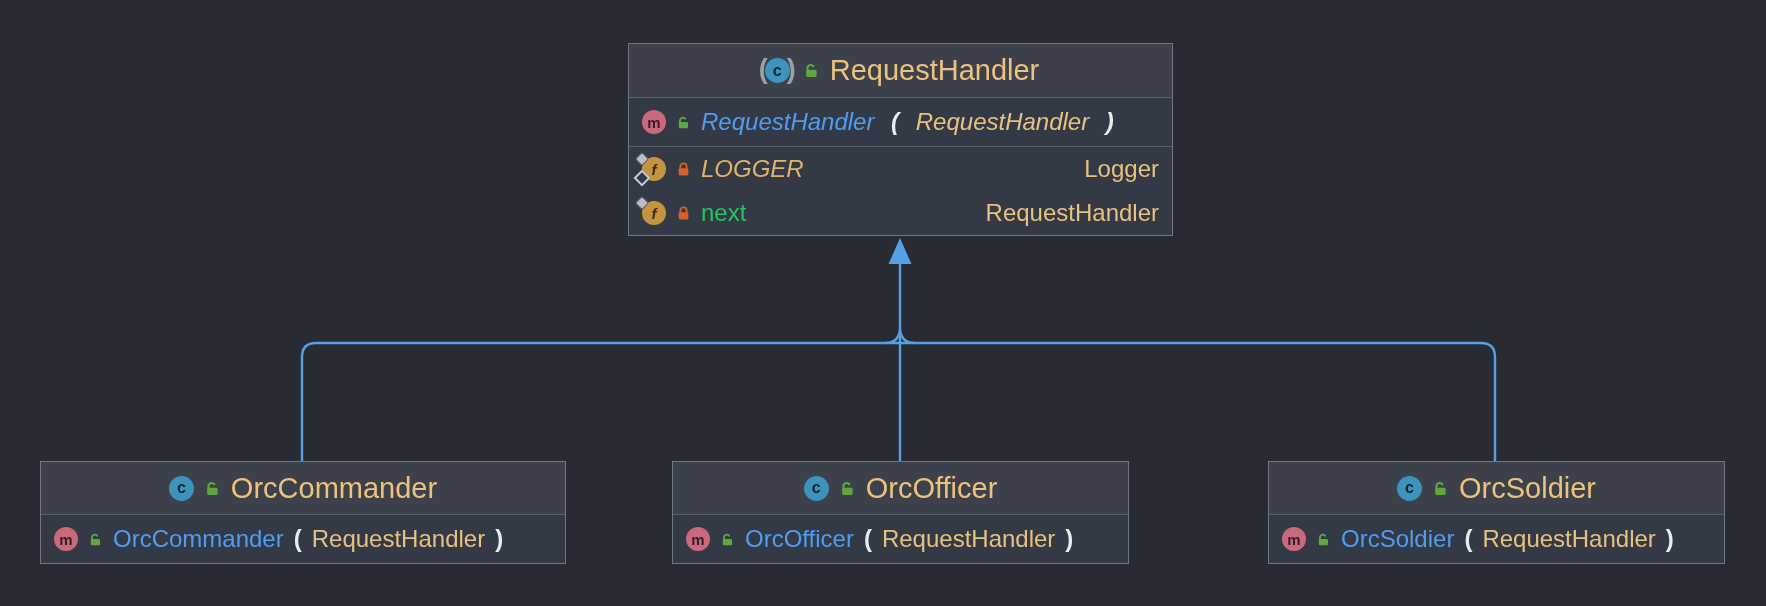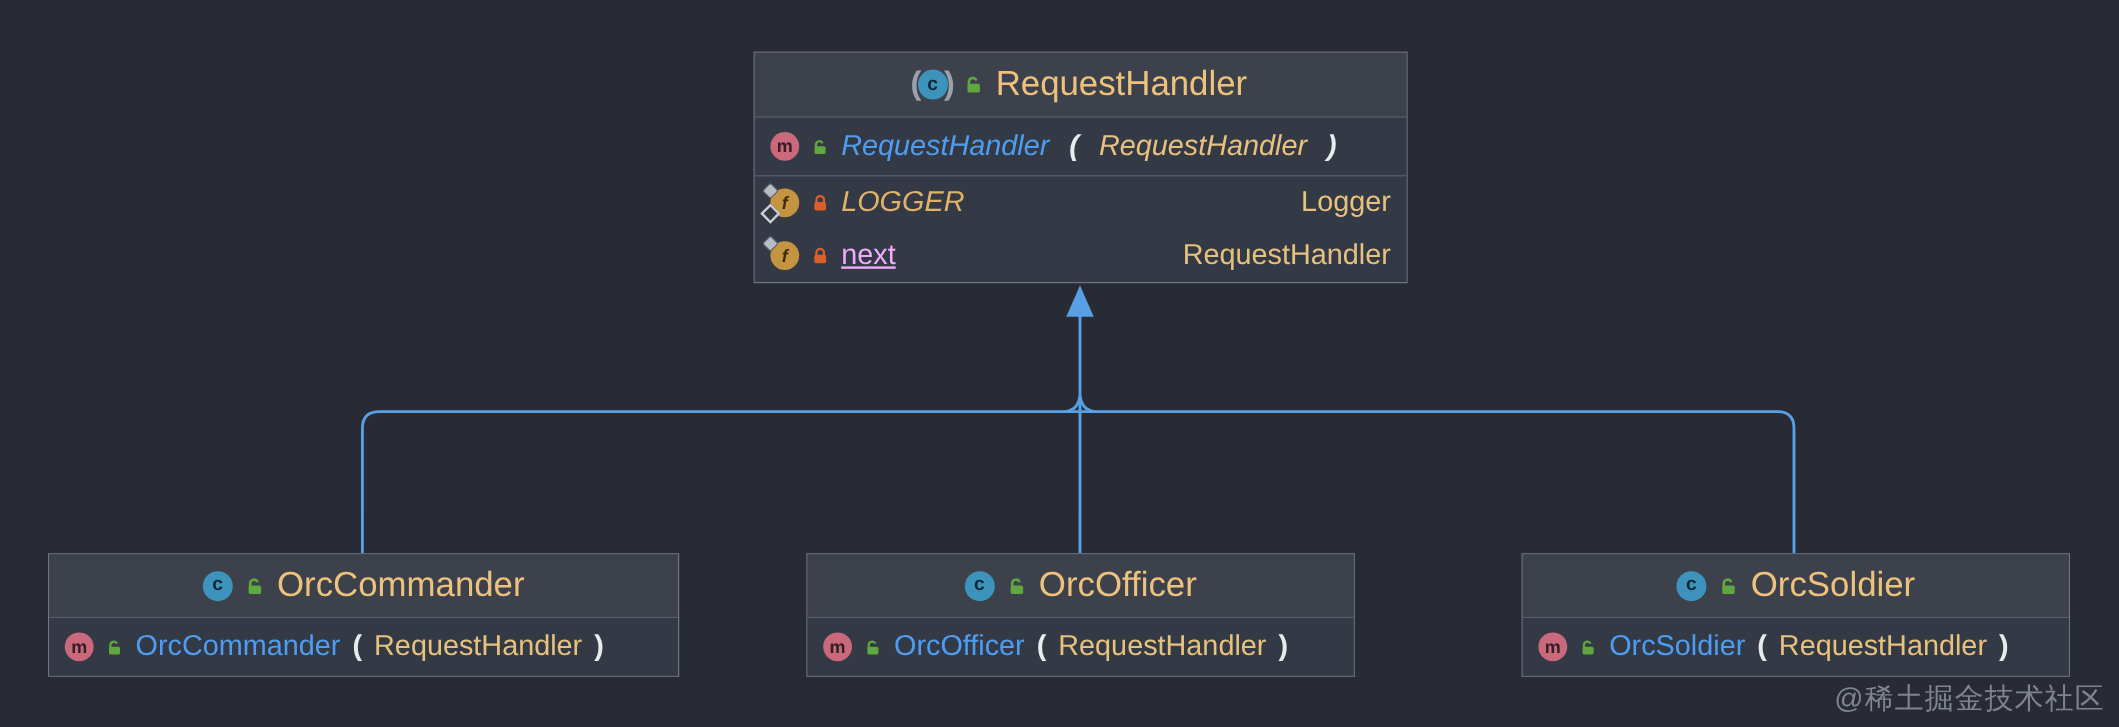--- a/index.html
+++ b/index.html
@@ -26,21 +26,21 @@
   }
   .row.method{height:48px;border-top:1.5px solid #59606A;}
   .row.field{height:44px;}
   .row.field.first{border-top:1.5px solid #59606A;}
   .seg{white-space:pre;}
   .it{font-style:italic;}
   .mn{color:#4E9DF0;}
   .pw{color:#E9EBED;font-weight:700;}
   .pt{color:#E7C17E;}
   .fname-const{color:#E2B269;font-style:italic;}
-  .fname-inst{color:#f0abfc;text-decoration:underline;}
+  .fname-inst{color:#22c55e;}
   .ftype{margin-left:auto;color:#E7C17E;}
   
   .ci{
     width:25px;height:25px;border-radius:50%;background:#3C93BB;color:#0F2733;
     font-weight:700;font-size:16px;display:flex;align-items:center;justify-content:center;
     flex:none;line-height:1;
   }
   .abswrap{display:flex;align-items:center;flex:none;}
   .absparen{color:#99A1A9;font-size:27px;font-weight:600;line-height:1;margin:0 -3px;position:relative;top:-1px;}
   .mi{
@@ -212,14 +212,13 @@
           <rect x="3" y="7.4" width="9.8" height="6.8" rx="1.4" fill="#5FA83F"></rect>
         </svg>
       </span>
       <span class="seg mn">OrcSoldier</span>
         <span class="seg pw">(</span>
         <span class="seg pt">RequestHandler</span>
         <span class="seg pw">)</span>
     </div>
   </div>
 
-  <div class="watermark">@稀土掘金技术社区</div>
 </div>
 
 </body></html>

